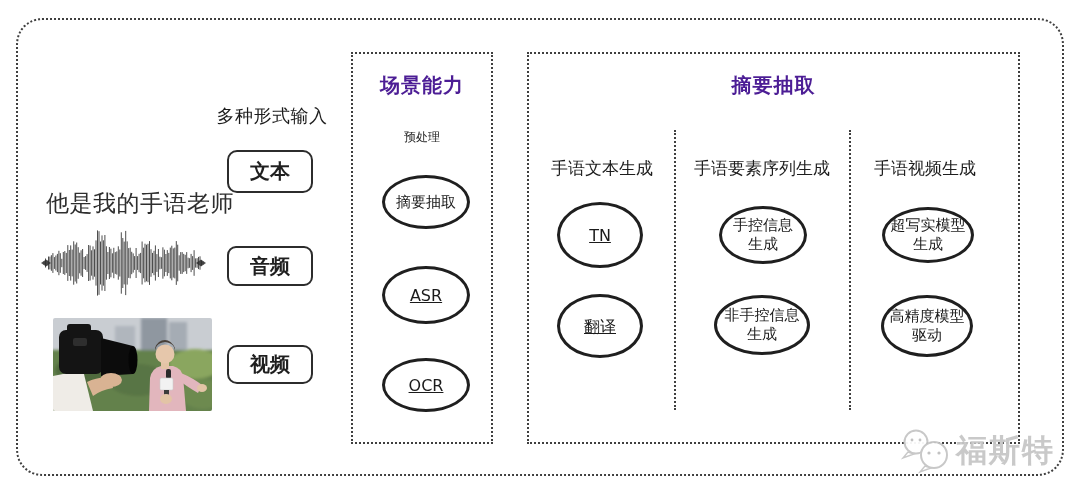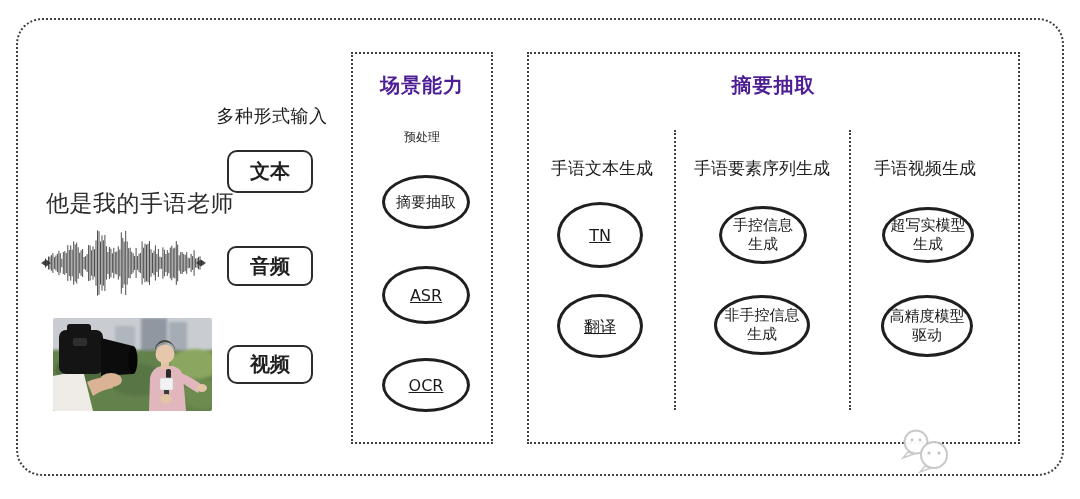--- a/index.html
+++ b/index.html
@@ -170,14 +170,15 @@
     <svg class="wm-icon" viewBox="0 0 54 46">
       <circle cx="17" cy="14" r="11.5" fill="#ffffff" stroke="#c6c6c6" stroke-width="2"></circle>
       <polygon points="9,24 4,30 15,26" fill="#ffffff" stroke="#c6c6c6" stroke-width="1.4"></polygon>
       <circle cx="13" cy="12" r="1.4" fill="#bfbfbf"></circle>
       <circle cx="21" cy="12" r="1.4" fill="#bfbfbf"></circle>
       <circle cx="35" cy="27" r="13" fill="#ffffff" stroke="#c6c6c6" stroke-width="2"></circle>
       <polygon points="26,38 21,44 32,40" fill="#ffffff" stroke="#c6c6c6" stroke-width="1.4"></polygon>
       <circle cx="30" cy="25" r="1.6" fill="#bfbfbf"></circle>
       <circle cx="40" cy="25" r="1.6" fill="#bfbfbf"></circle>
     </svg>
+    <span class="wm-text">福斯特</span>
   </div>
 </div>
 
 </body></html>

